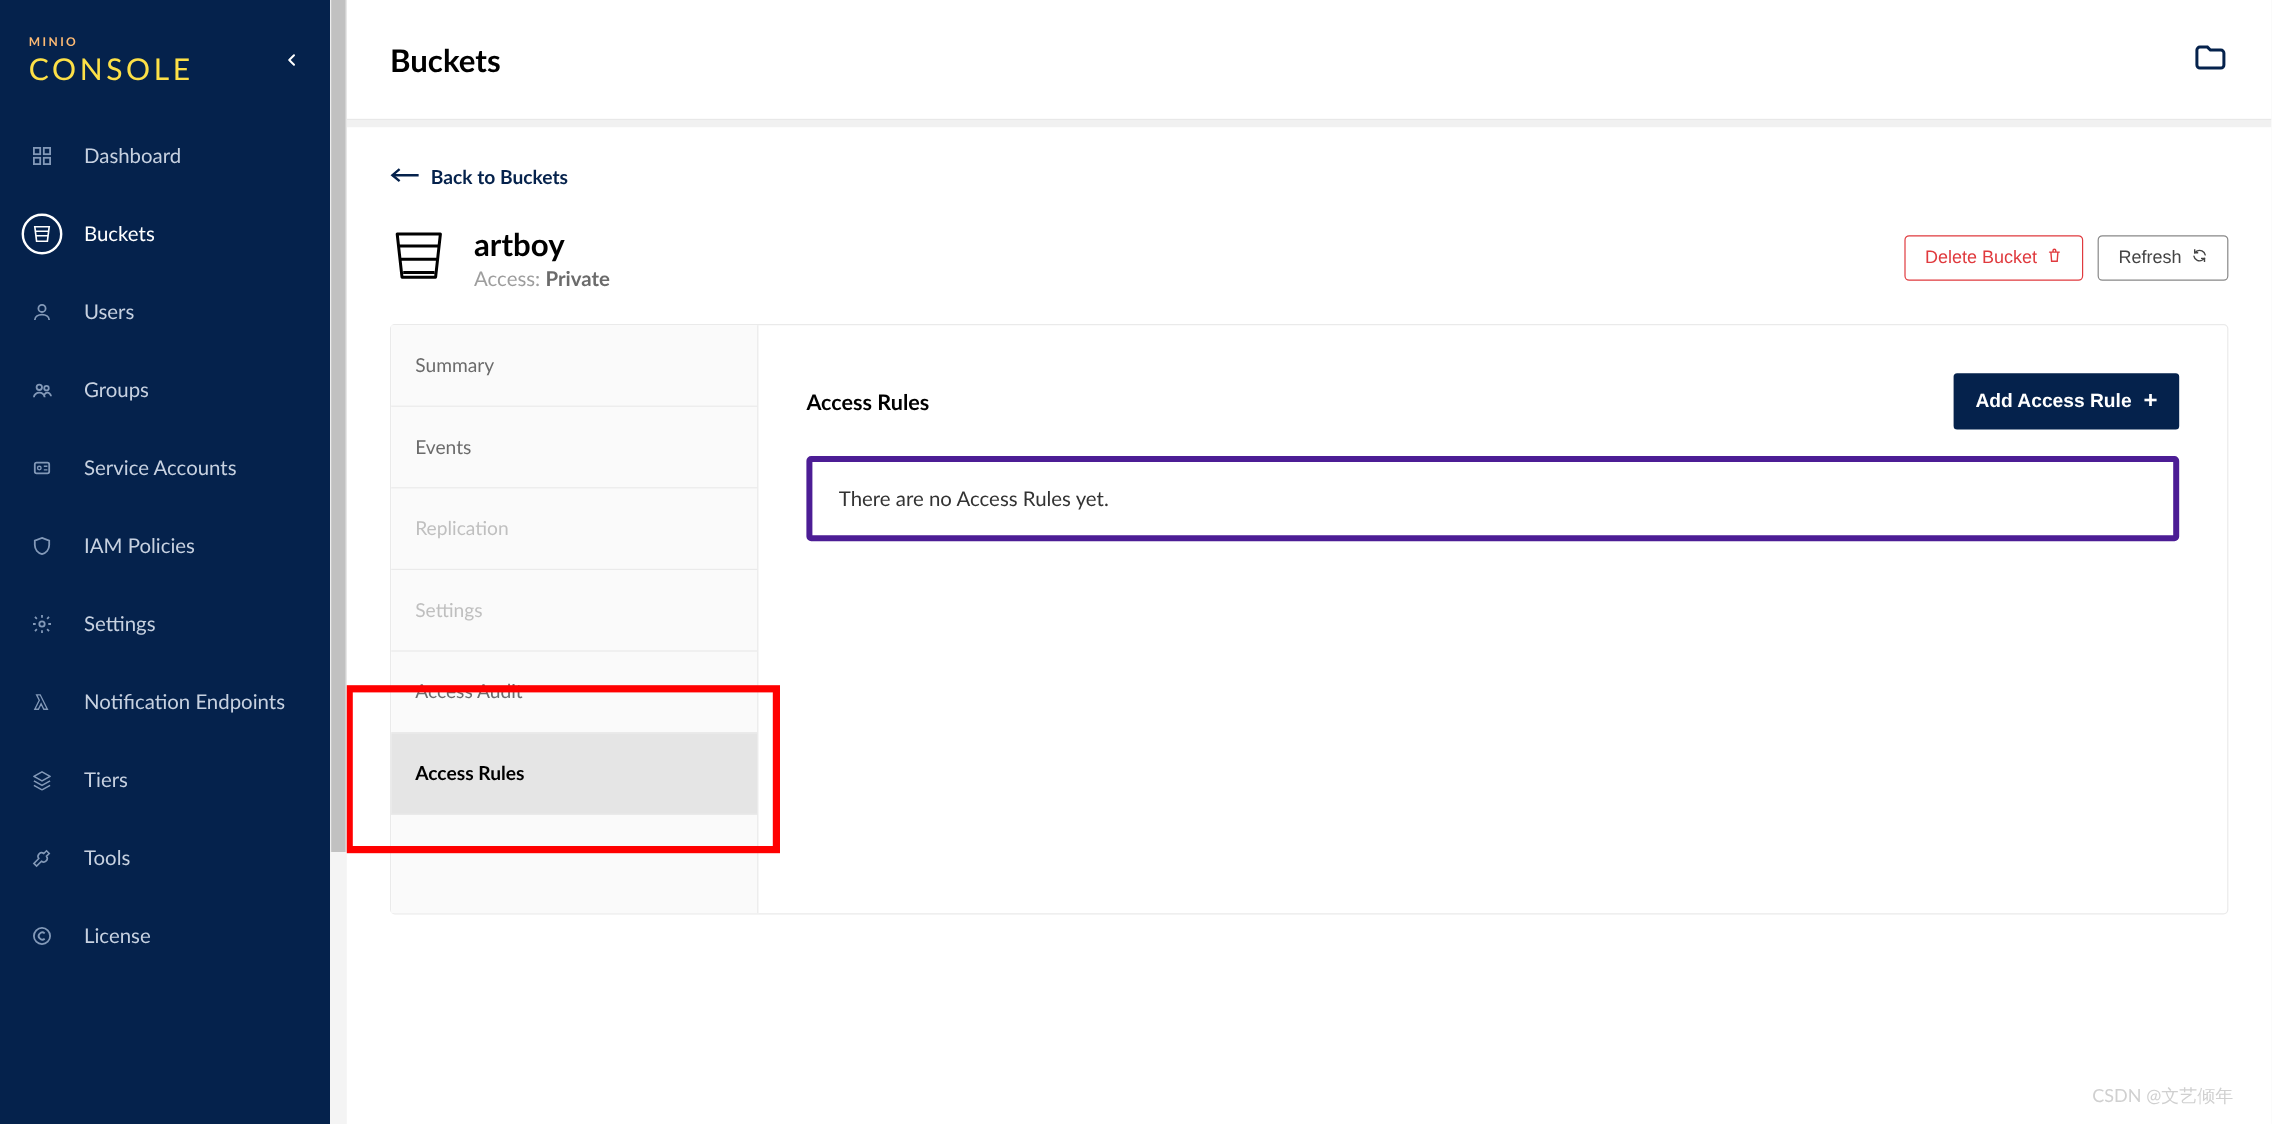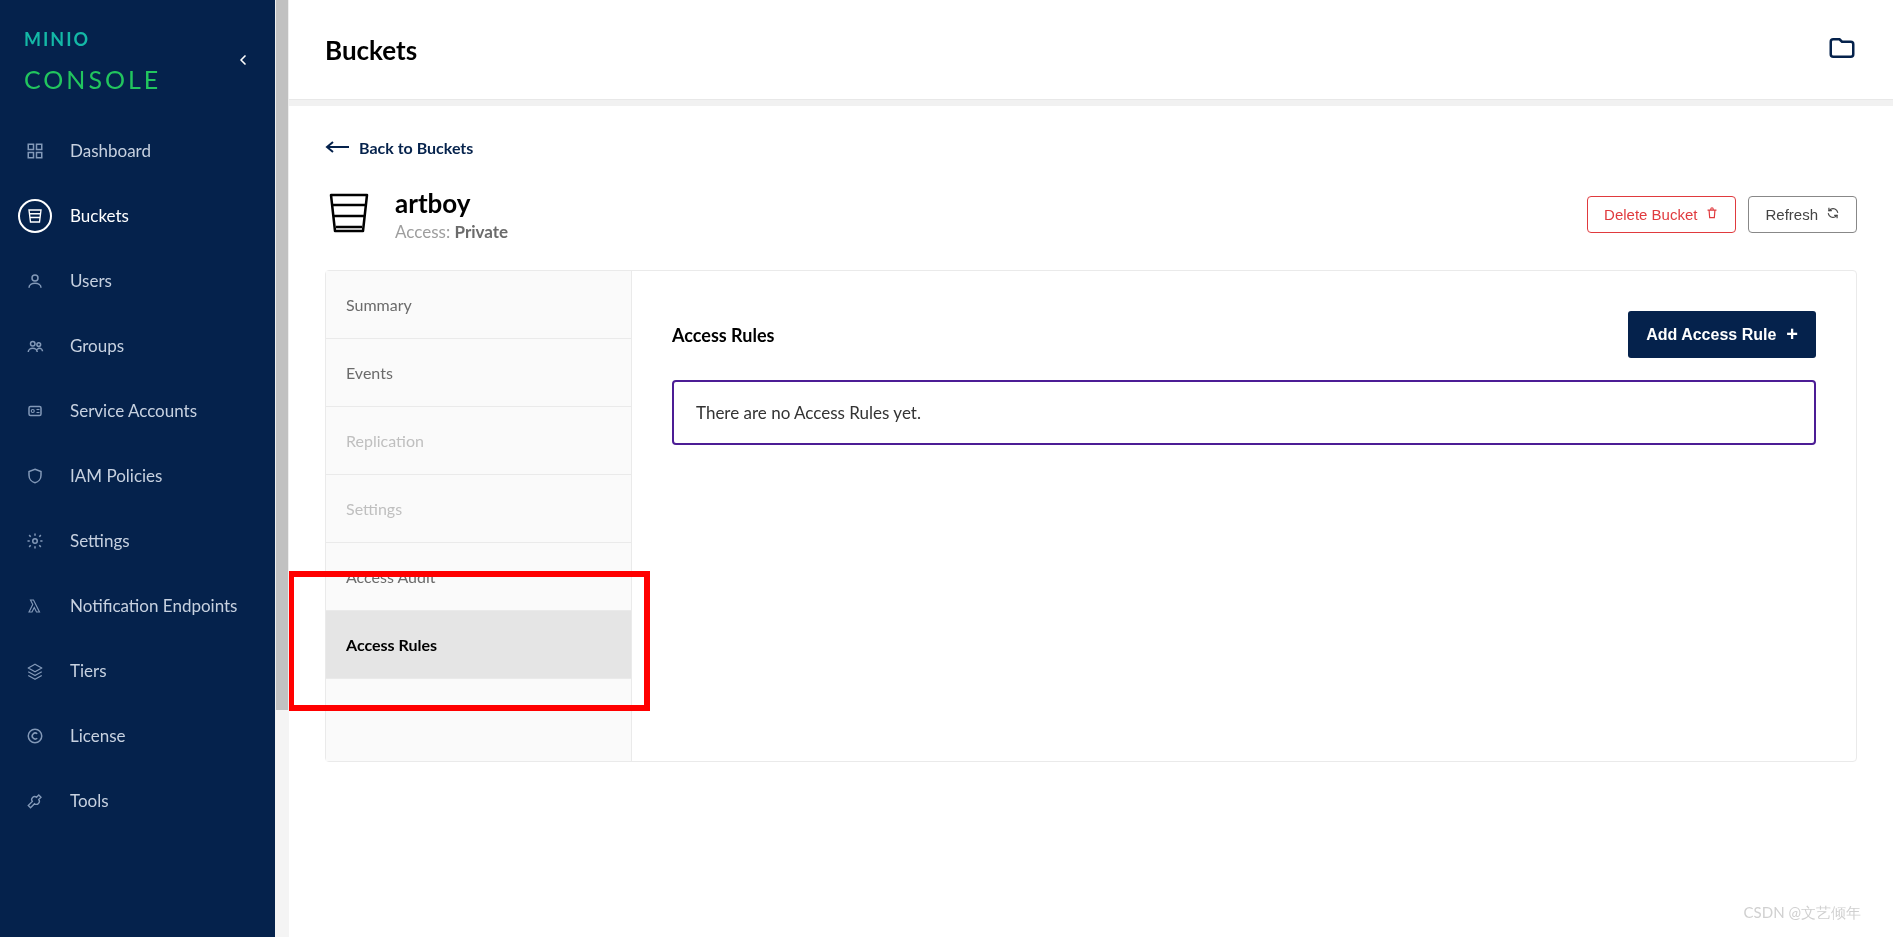--- a/index.html
+++ b/index.html
@@ -4,22 +4,22 @@
   <style>
     * { margin: 0; padding: 0; box-sizing: border-box; }
     body { font-family: -apple-system, BlinkMacSystemFont, "Segoe UI", "Lato", sans-serif; background: #f4f4f4; color: #333; overflow: hidden; }
     .app { display: flex; width: 1893px; height: 937px; }
     
     
     .sidebar { width: 275px; background: #05224c; color: #fff; display: flex; flex-direction: column; flex-shrink: 0; position: relative; }
     .sidebar-scroll { position: absolute; right: -14px; top: 0; width: 14px; height: 710px; background: #c1c1c1; border-left: 1px solid #eee; border-right: 1px solid #eee; }
     .logo-area { padding: 30px 24px 22px 24px; display: flex; align-items: center; justify-content: space-between; }
     .logo-text { display: flex; flex-direction: column; line-height: 1; }
-    .logo-minio { font-size: 18px; font-weight: 700; letter-spacing: 2px; color: #14b8a6; margin-bottom: 19px; }
-    .logo-console { font-size: 25px; font-weight: 400; letter-spacing: 3px; color: #22c55e; text-align: right; }
+    .logo-minio { font-size: 10px; font-weight: 700; letter-spacing: 2px; color: #fdba74; margin-bottom: 6px; }
+    .logo-console { font-size: 25px; font-weight: 400; letter-spacing: 3px; color: #fde047; text-align: right; }
     .collapse-btn { color: #fff; cursor: pointer; font-size: 18px; }
     .nav { padding-top: 4px; }
     .nav-item { display: flex; align-items: center; padding: 0 18px; height: 65px; color: #c7d1e0; cursor: pointer; font-size: 17px; }
     .nav-item.active { color: #fff; }
     .nav-item.active .nav-icon { border: 2px solid #fff; }
     .nav-icon { width: 34px; height: 34px; border-radius: 50%; display: inline-flex; align-items: center; justify-content: center; margin-right: 18px; color: #8399b8; flex-shrink: 0; }
     .nav-item.active .nav-icon { color: #fff; }
     .nav-icon svg { width: 18px; height: 18px; }
     
     
@@ -53,21 +53,21 @@
     .tab { padding: 24px 20px; color: #6b6b6b; font-size: 16px; border-bottom: 1px solid #eaeaea; cursor: pointer; }
     .tab.disabled { color: #bfbfbf; }
     .tab.active { background: #e5e5e5; color: #000; font-weight: 700; }
     .redbox { position: absolute; left: -38px; top: 300px; width: 362px; height: 140px; border: 6px solid #ff0000; pointer-events: none; }
     
     .detail-content { flex: 1; padding: 40px 40px; }
     .section-header { display: flex; align-items: center; justify-content: space-between; margin-bottom: 22px; }
     .section-title { font-size: 18px; font-weight: 700; color: #000; }
     .btn-primary { background: #05224c; color: #fff; border: none; padding: 12px 18px; font-weight: 700; display: inline-flex; align-items: center; font-size: 16px; border-radius: 3px; }
     .btn-primary .plus { margin-left: 10px; font-size: 20px; font-weight: 700; }
-    .empty { border: 2px solid #4c1d95; border-radius: 4px; padding: 20px 22px; color: #333; font-size: 17px; }
+    .empty { border: 5px solid #4c1d95; border-radius: 4px; padding: 20px 22px; color: #333; font-size: 17px; }
     
     .watermark { position: fixed; right: 32px; bottom: 14px; color: #d0d0d0; font-size: 15px; }
   </style>
 </head>
 <body>
 
 <div class="app">
   <aside class="sidebar">
     <div class="logo-area">
       <div class="logo-text">
@@ -159,33 +159,33 @@
         <span class="nav-icon">
             <svg viewBox="0 0 24 24">
               <path d="M12 3l9 5-9 5-9-5 9-5zM3 13l9 5 9-5M3 18l9 5 9-5" stroke="currentColor" stroke-width="1.8" fill="none" stroke-linejoin="round"></path>
             </svg>
           </span>
         <span>Tiers</span>
       </div>
       <div class="nav-item">
         <span class="nav-icon">
             <svg viewBox="0 0 24 24">
+              <path d="M14 7a4 4 0 00-5.6 5.6L3 18l3 3 5.4-5.4A4 4 0 0017 10l3-3-3-3-3 3z" stroke="currentColor" stroke-width="1.8" fill="none"></path>
+            </svg>
+          </span>
+        <span>Tools</span>
+      </div>
+      <div class="nav-item">
+        <span class="nav-icon">
+            <svg viewBox="0 0 24 24">
               <circle cx="12" cy="12" r="9" stroke="currentColor" stroke-width="2" fill="none"></circle>
               <path d="M15 9a4 4 0 100 6" stroke="currentColor" stroke-width="2" fill="none"></path>
             </svg>
           </span>
         <span>License</span>
-      </div>
-      <div class="nav-item">
-        <span class="nav-icon">
-            <svg viewBox="0 0 24 24">
-              <path d="M14 7a4 4 0 00-5.6 5.6L3 18l3 3 5.4-5.4A4 4 0 0017 10l3-3-3-3-3 3z" stroke="currentColor" stroke-width="1.8" fill="none"></path>
-            </svg>
-          </span>
-        <span>Tools</span>
       </div>
     </nav>
     <div class="sidebar-scroll"></div>
   </aside>
 
   <main class="main">
     <header class="topbar">
       <h1 class="page-title">Buckets</h1>
       <span class="folder-icon">
         <svg viewBox="0 0 24 24">

